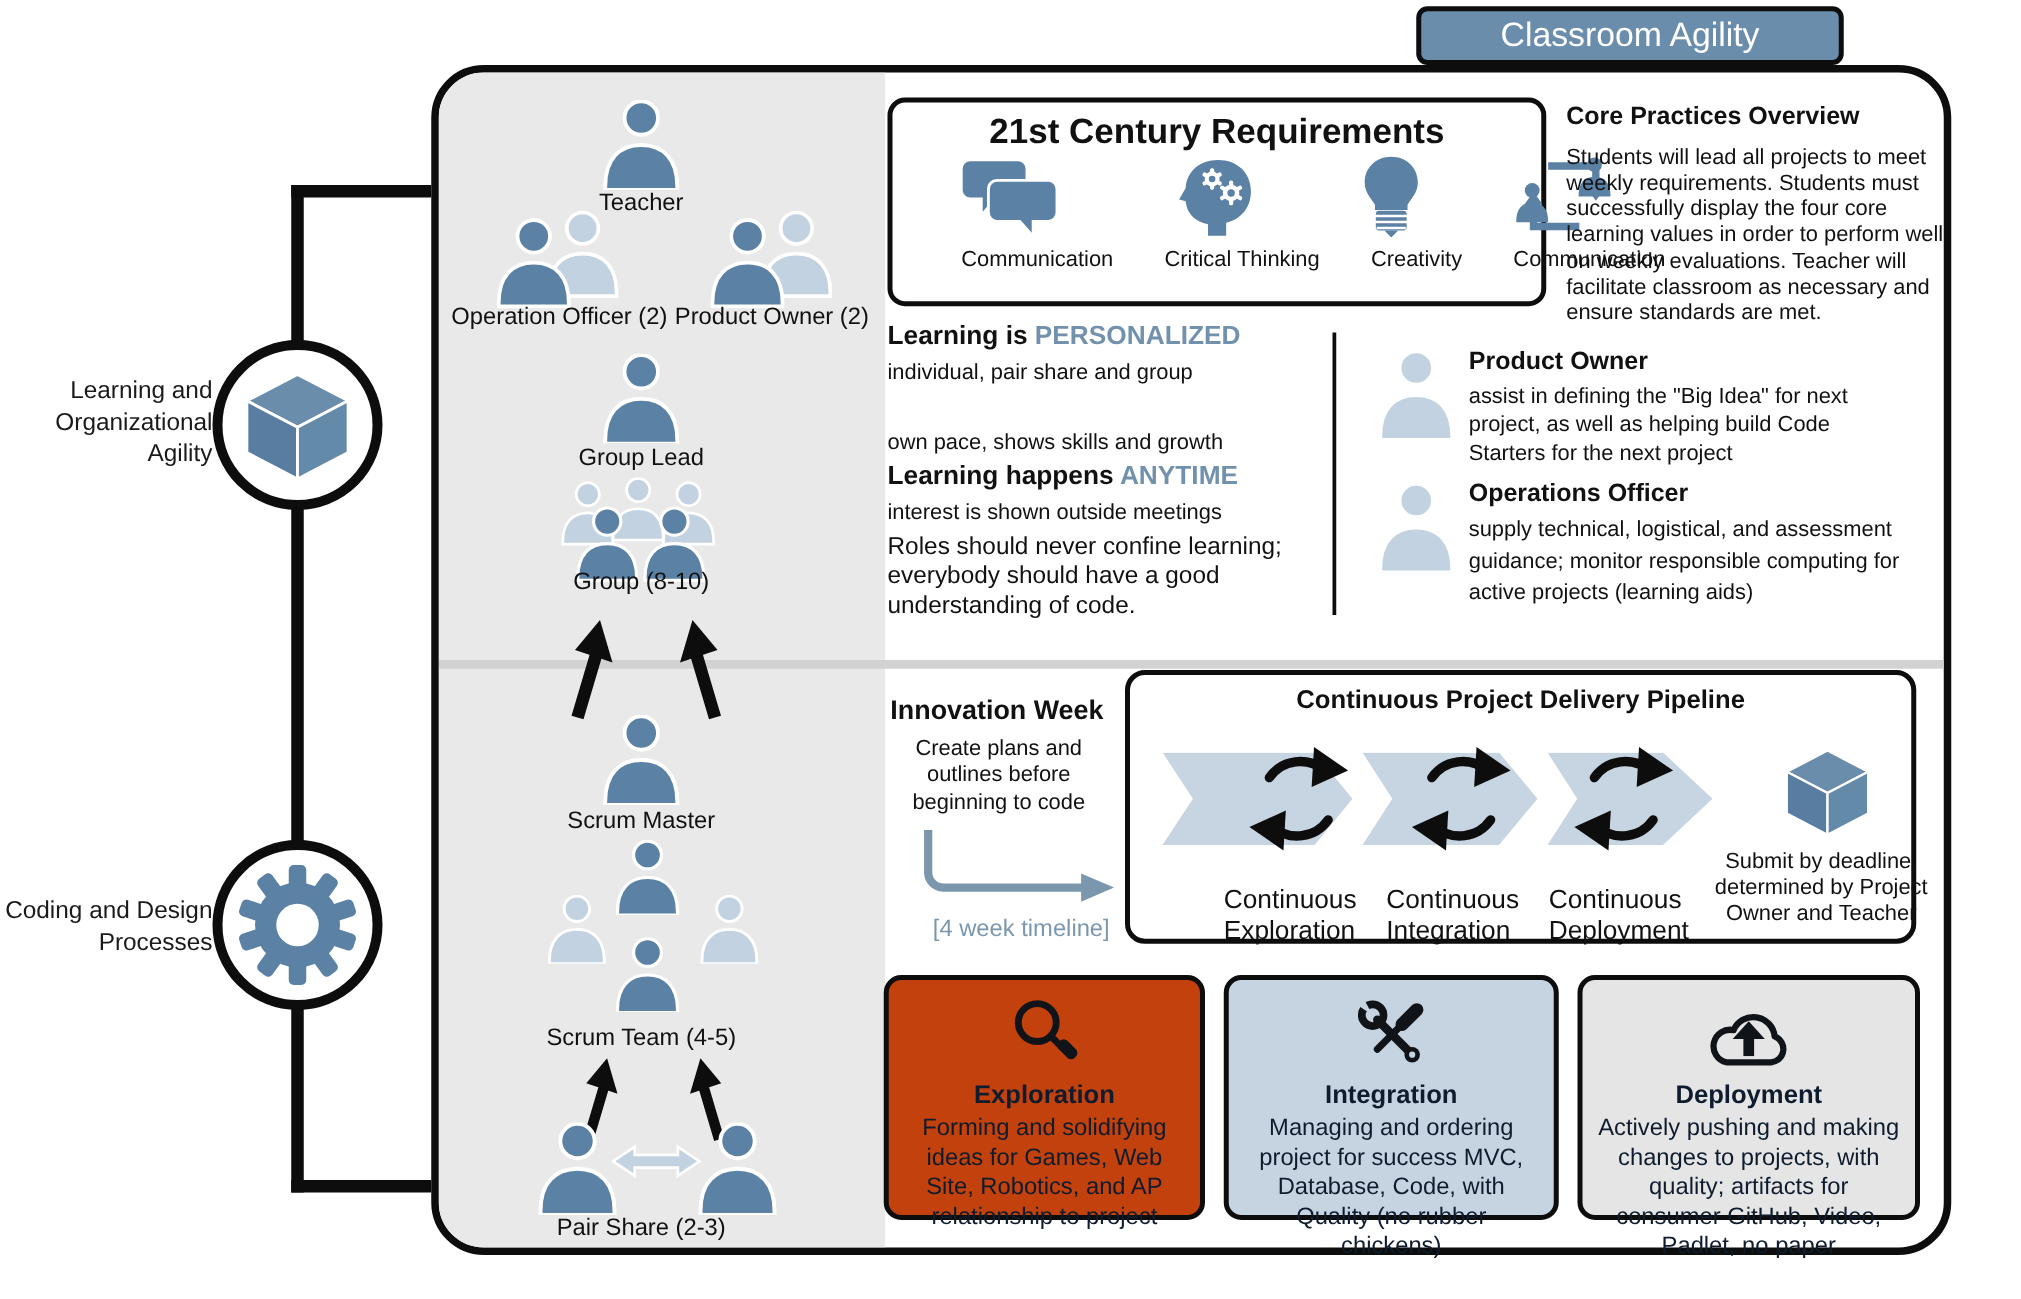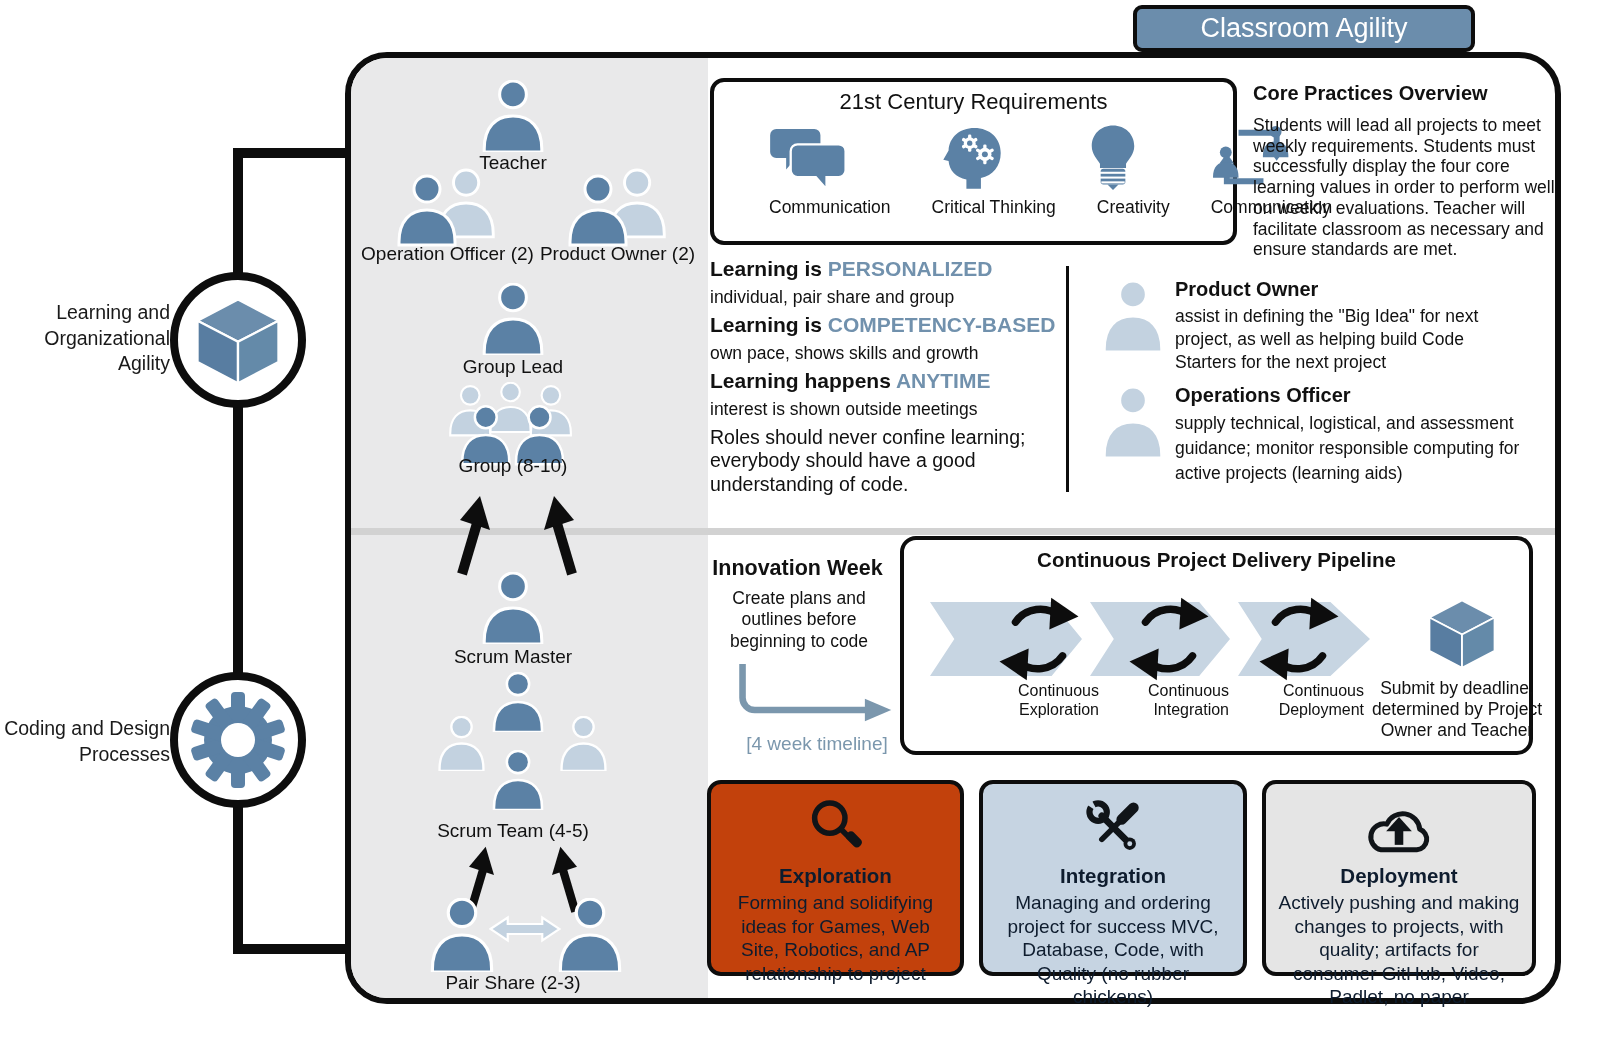--- a/index.html
+++ b/index.html
@@ -27,21 +27,21 @@
 
   
   svg{display:block;}
   .pd{fill:#5b81a5;stroke:#fff;stroke-width:3px;}
   .pl{fill:#c3d2e0;stroke:#fff;stroke-width:3px;}
   .h-label{position:absolute;text-align:center;font-size:19px;color:#111;white-space:nowrap;}
 
   
   #req-box{position:absolute;left:710px;top:78px;width:527px;height:167px;background:#fff;
     border:4px solid #0d0d0d;border-radius:14px;box-sizing:border-box;}
-  #req-title{position:absolute;top:7px;left:0;width:100%;text-align:center;font-size:22px;font-weight:normal;}
+  #req-title{position:absolute;top:7px;left:0;width:100%;text-align:center;font-size:28px;font-weight:bold;}
   #req-row{position:absolute;top:42px;left:14px;right:10px;display:flex;justify-content:space-between;align-items:flex-end;}
   .req-item{display:flex;flex-direction:column;align-items:center;}
   .req-item .glyph{height:66px;display:flex;align-items:flex-end;justify-content:center;}
   .req-label{font-size:17.5px;margin-top:7px;white-space:nowrap;margin-left:41px;}
 
   #core-title{position:absolute;left:1253px;top:82px;font-size:20px;font-weight:bold;}
   #core-body{position:absolute;left:1253px;top:95px;width:312px;font-size:17.5px;line-height:1.185;margin-top:20px;}
 
   .learn-h{position:absolute;left:710px;font-size:21px;font-weight:bold;white-space:nowrap;}
   .learn-h .hl{color:#7191ad;}
@@ -59,21 +59,21 @@
 
   
   #pipeline{position:absolute;left:900px;top:536px;width:633px;height:219px;background:#fff;
     border:4px solid #0d0d0d;border-radius:16px;box-sizing:border-box;}
   #pipe-title{position:absolute;top:8px;left:0;width:100%;text-align:center;font-size:20.5px;font-weight:bold;}
   .chev{position:absolute;top:62px;height:74px;background:#c7d5e2;}
   #chev1{left:26px;width:152px;clip-path:polygon(0 0,80% 0,100% 50%,80% 100%,0 100%,16% 50%);}
   #chev2{left:186px;width:140px;clip-path:polygon(0 0,78% 0,100% 50%,78% 100%,0 100%,17% 50%);}
   #chev3{left:334px;width:132px;clip-path:polygon(0 0,70% 0,100% 50%,70% 100%,0 100%,18% 50%);}
   .sync{position:absolute;top:52px;width:94px;height:94px;}
-  .stage-label{position:absolute;top:142px;text-align:right;font-size:16px;line-height:1.18;}
+  .stage-label{position:absolute;top:168px;text-align:left;font-size:21px;line-height:1.18;}
   #submit-note{position:absolute;left:452px;top:138px;width:202px;text-align:center;font-size:17.5px;line-height:1.2;}
 
   
   .card{position:absolute;top:780px;height:196px;border:4px solid #0d0d0d;border-radius:14px;
     box-sizing:border-box;text-align:center;color:#0e1c2e;}
   #card-exploration{left:707px;width:257px;background:#c2410c;}
   #card-integration{left:979px;width:268px;background:#c6d4e2;}
   #card-deployment{left:1262px;width:274px;background:#e5e5e5;}
   .card .glyph{height:62px;margin-top:12px;display:flex;justify-content:center;align-items:center;}
   .card h3{font-size:20.5px;margin:6px 0 3px;}
@@ -283,23 +283,20 @@
     </div>
   </div>
 
   <div id="core-title">Core Practices Overview</div>
   <div id="core-body">Students will lead all projects to meet weekly requirements. Students must successfully display the four core learning values in order to perform well on weekly evaluations. Teacher will facilitate classroom as necessary and ensure standards are met.</div>
 
   <div class="learn-h" style="top:257px;">
     <span>Learning is </span><span class="hl">PERSONALIZED</span>
   </div>
   <div class="learn-s" style="top:287px;">individual, pair share and group</div>
-  <div class="learn-h" style="top:313px;">
-    <span>Learning is </span><span class="hl">COMPETENCY-BASED</span>
-  </div>
   <div class="learn-s" style="top:343px;">own pace, shows skills and growth</div>
   <div class="learn-h" style="top:369px;">
     <span>Learning happens </span><span class="hl">ANYTIME</span>
   </div>
   <div class="learn-s" style="top:399px;">interest is shown outside meetings</div>
   <div id="learn-note">Roles should never confine learning; everybody should have a good understanding of code.</div>
 
   <div id="v-divider"></div>
   <svg class="abs" style="left:1102px;top:280px;" width="62" height="72" viewBox="0 0 60 70">
       <use href="#person-shape" class="pl"></use>

